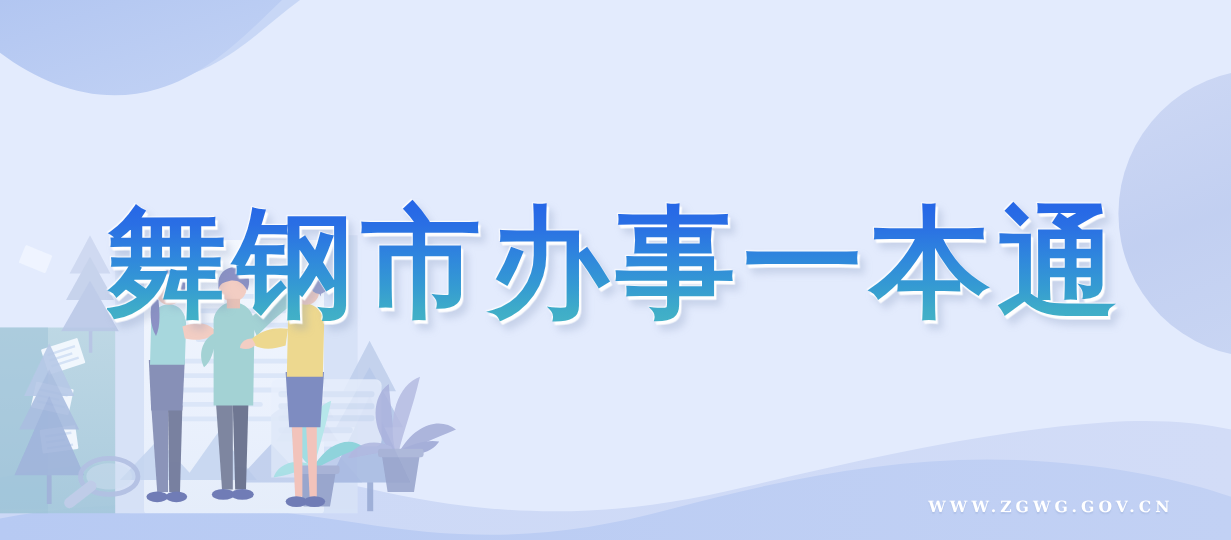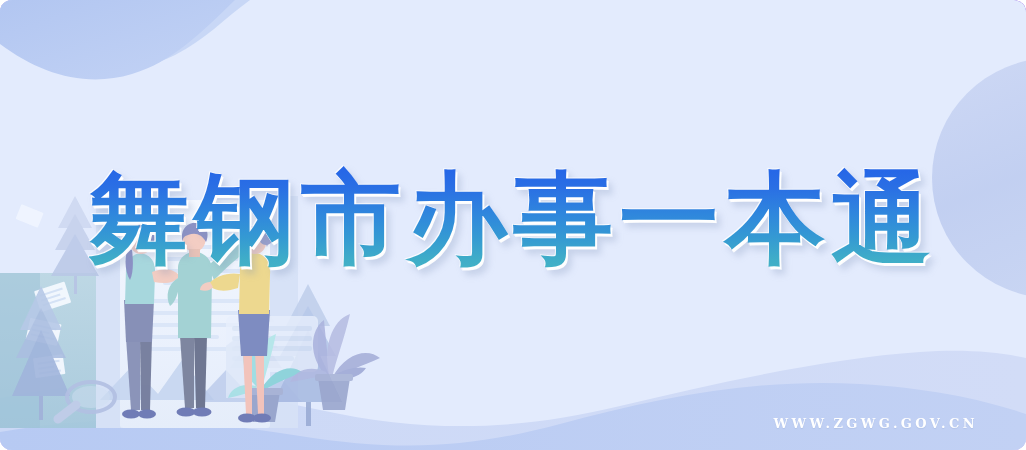--- a/index.html
+++ b/index.html
@@ -8,21 +8,20 @@
     padding: 0;
     background: #ffffff;
   }
   .banner {
     position: relative;
     width: 1026px;
     height: 450px;
     overflow: hidden;
     background: #6d28d9;
     font-family: "Liberation Sans", sans-serif;
-    border-radius: 12px;
   }
   .layer {
     position: absolute;
     top: 0; left: 0;
     width: 1026px;
     height: 450px;
     pointer-events: none;
   }
   
   .title-wrap {

